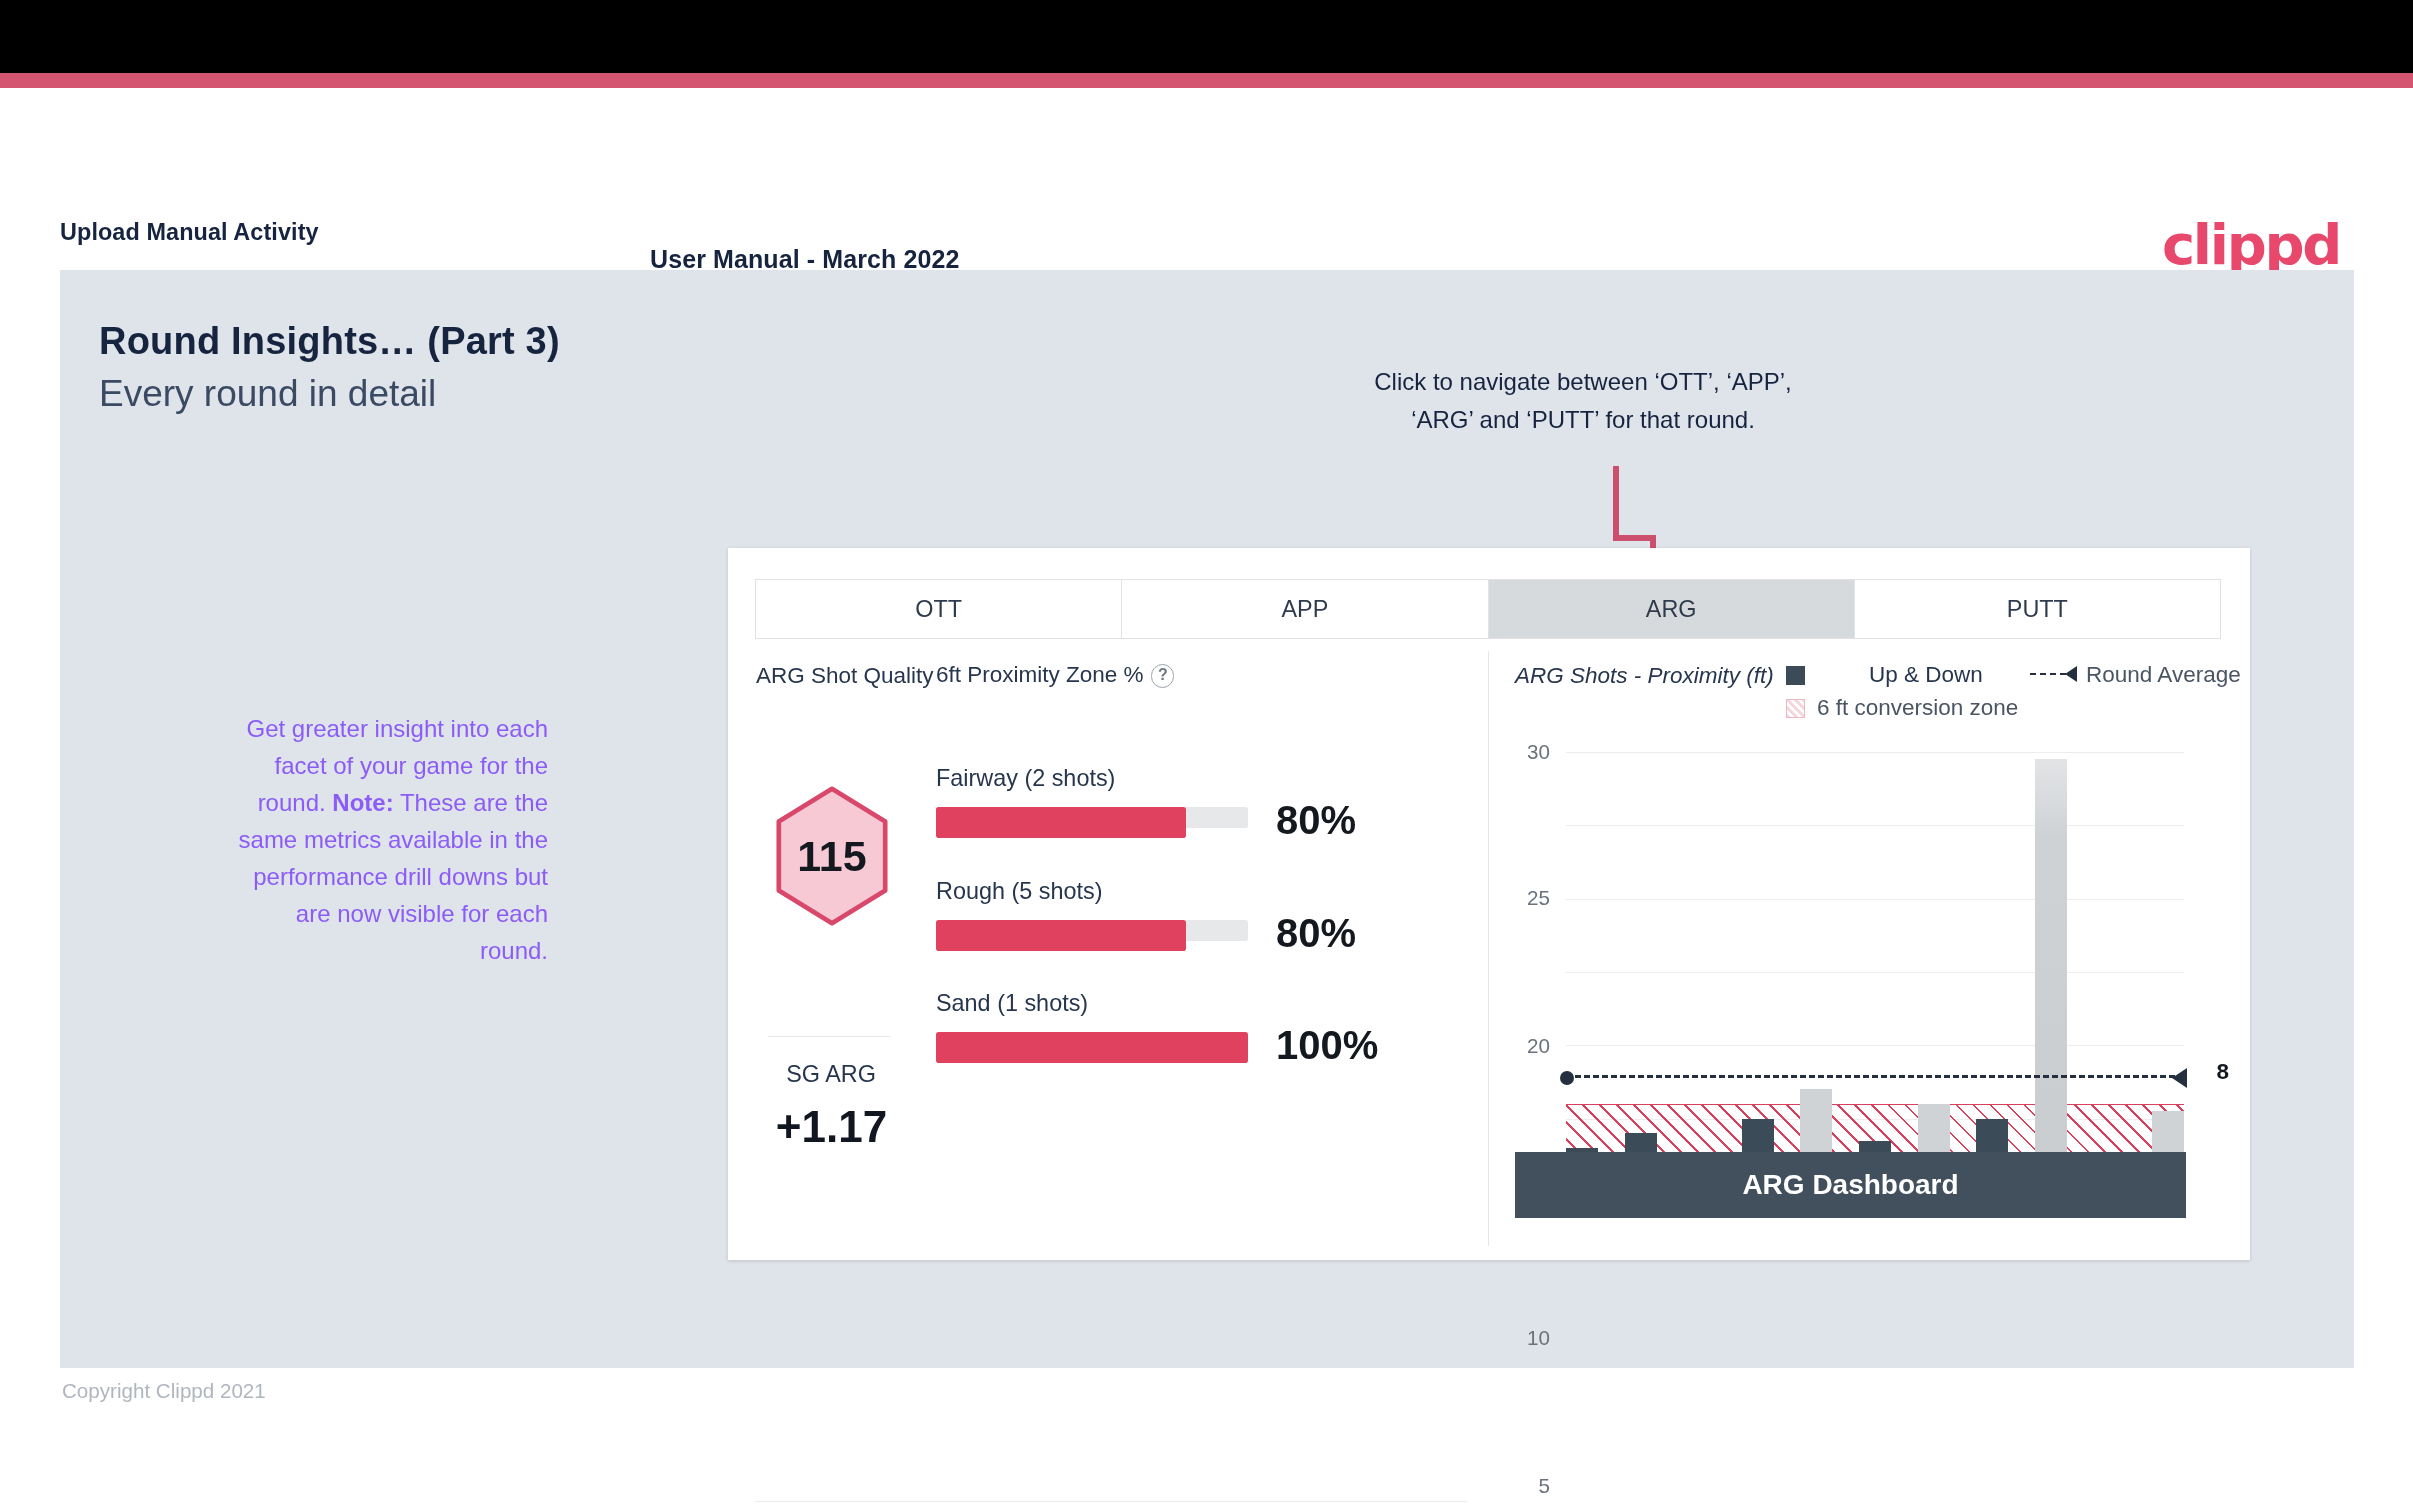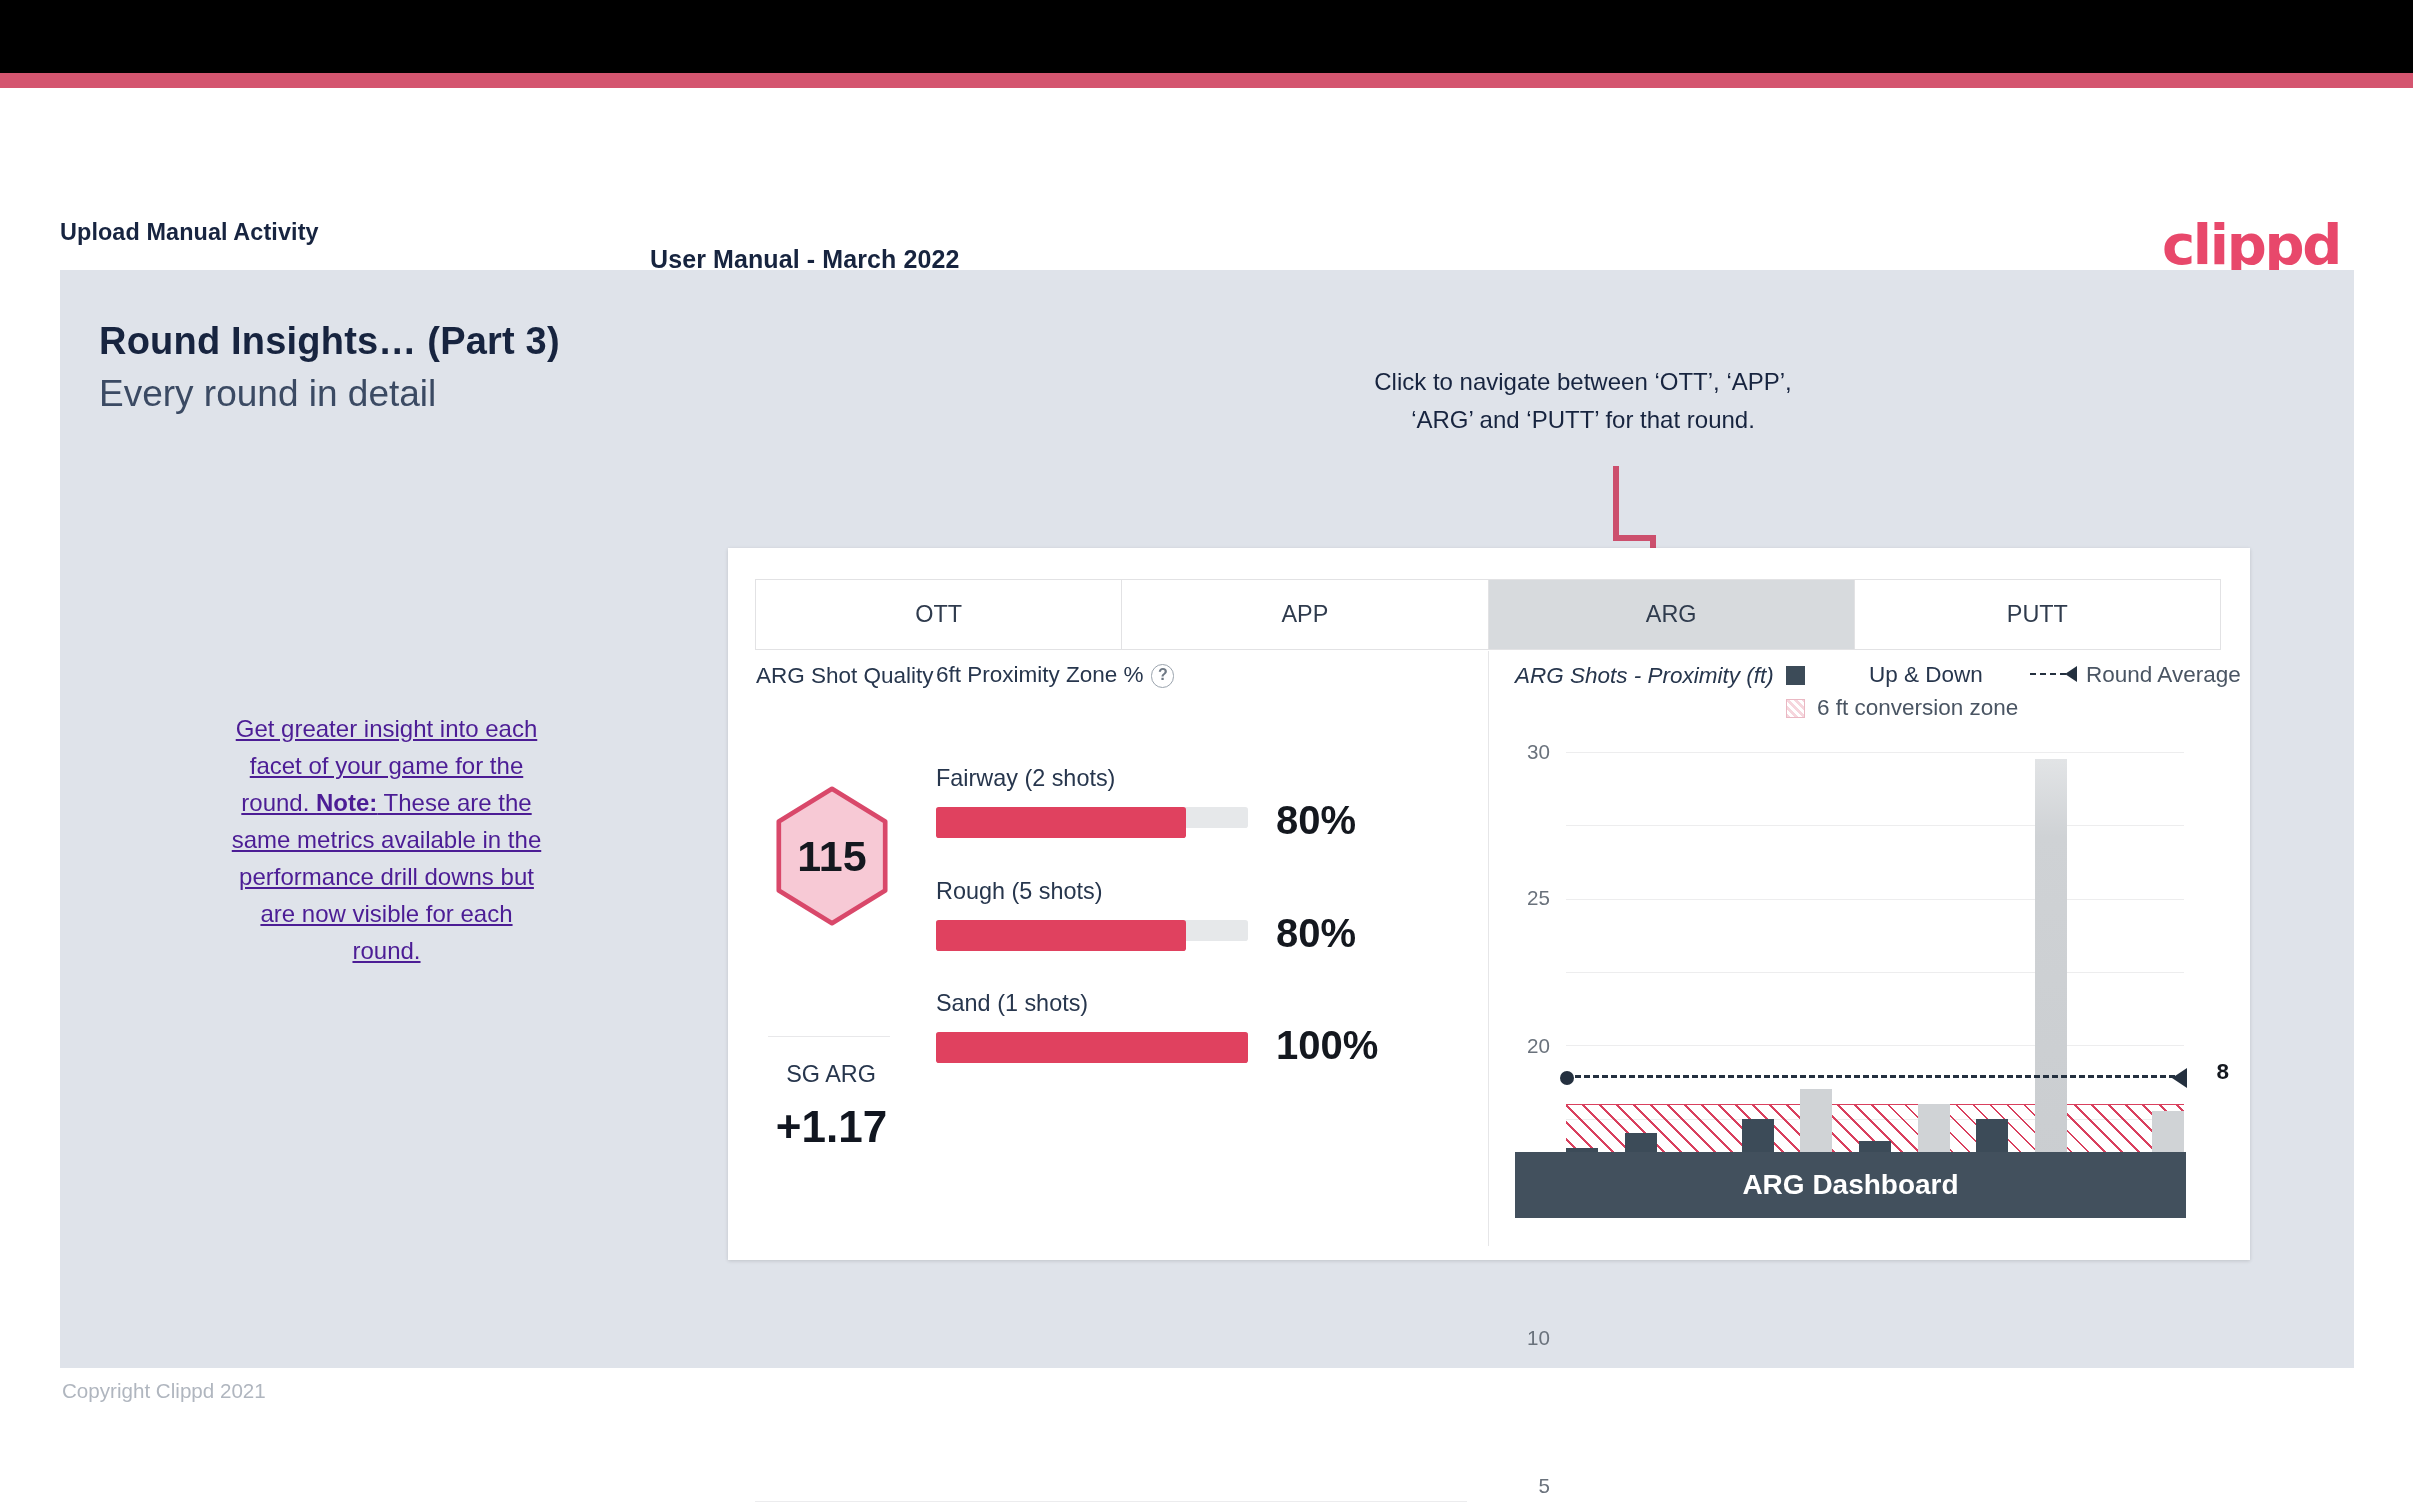--- a/index.html
+++ b/index.html
@@ -25,38 +25,38 @@
 
   
   .panel { position:absolute; left:60px; top:270px; width:2294px; height:1098px; background:#dfe3ea; }
 
   .title   { position:absolute; left:99px; top:320px; font-size:38px; font-weight:700; color:#17243f; letter-spacing:0.2px;}
   .subtitle{ position:absolute; left:99px; top:373px; font-size:37px; font-weight:400; color:#3b4a63;}
 
   .callout { position:absolute; left:1302px; top:363px; width:562px; text-align:center;
              font-size:24px; line-height:38px; color:#17243f; font-weight:400; }
 
-  .blurb { position:absolute; left:225px; top:710px; width:323px; text-align:center;
-           font-size:24px; line-height:37px; color:#4c1d95;text-decoration:underline; }
+  .blurb { position:absolute; left:225px; top:710px; width:323px; text-align:right;
+           font-size:24px; line-height:37px; color:#8b5cf6; }
   .blurb b { font-weight:700; }
 
   
   .arrow-wrap { position:absolute; left:1613px; top:466px; width:75px; height:103px; }
   .arrow-v1 { position:absolute; left:0; top:0; width:5.6px; height:75px; background:#cc4f6d; }
   .arrow-h  { position:absolute; left:0; top:69px; width:43px; height:5.6px; background:#cc4f6d; }
   .arrow-v2 { position:absolute; left:37px; top:69px; width:5.6px; height:79px; background:#cc4f6d; }
   .arrow-head { position:absolute; left:28px; top:142px; width:0; height:0;
                 border-left:12px solid transparent; border-right:12px solid transparent;
                 border-top:19px solid #cc4f6d; }
 
   
   .card { position:absolute; left:728px; top:548px; width:1522px; height:712px;
           background:#fff; box-shadow:0 0.9px 3.7px rgba(0,0,0,.14); }
 
-  .tabs { position:absolute; left:27px; top:31px; width:1466px; height:71px;
+  .tabs { position:absolute; left:27px; top:31px; width:1466px; height:60px;
           display:flex; border:0.9px solid #e2e2e4; background:#fff; }
   .tab { flex:1; display:flex; align-items:center; justify-content:center;
          font-size:23.4px; color:#2f3b4d; border-right:0.9px solid #e2e2e4; background:#fff; }
   .tab:last-child { border-right:none; }
   .tab.active { background:#d7dadd; }
 
   .vdivider { position:absolute; left:760px; top:103px; width:0.9px; height:595px; background:#e6e6e8; }
 
   
   .lbl-shotq { position:absolute; left:28px; top:115px; font-size:22.5px; color:#27364d; }

